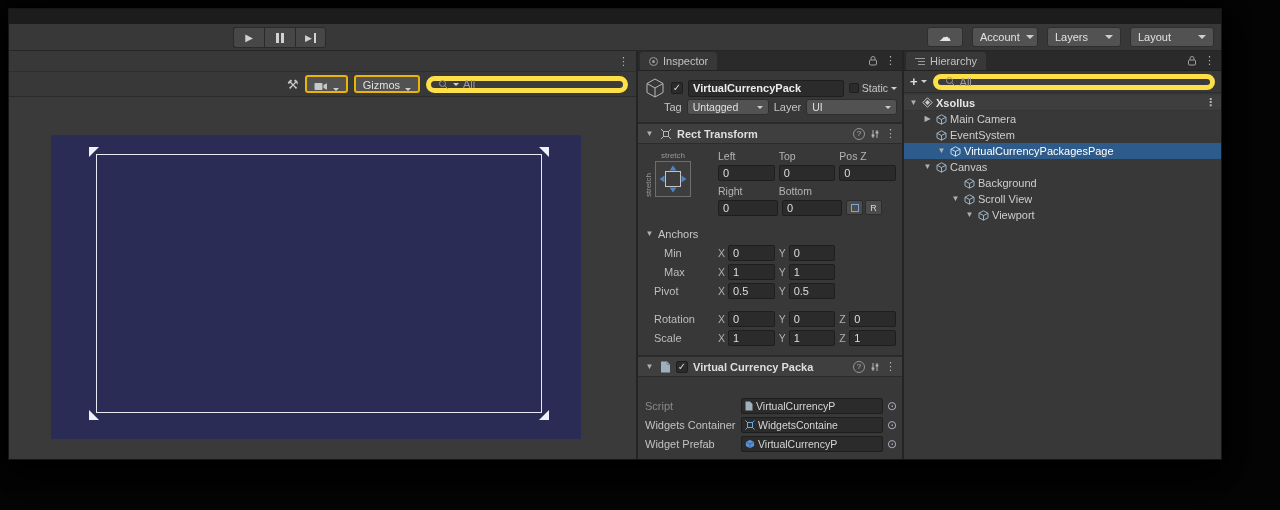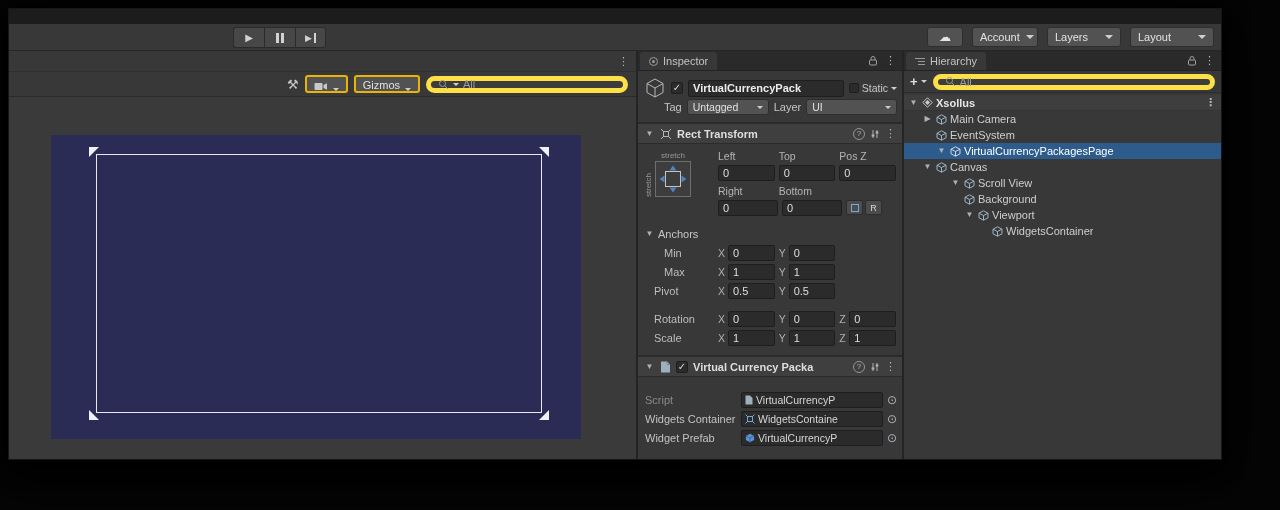--- a/index.html
+++ b/index.html
@@ -430,21 +430,21 @@
         <span class="helpc">?</span>
         <svg width="10" height="10">
           <line x1="3" y1="1" x2="3" y2="9" stroke="#b0b0b0"></line>
           <line x1="7" y1="1" x2="7" y2="9" stroke="#b0b0b0"></line>
           <rect x="1.6" y="5.4" width="2.8" height="2.2" fill="#b0b0b0"></rect>
           <rect x="5.6" y="2.4" width="2.8" height="2.2" fill="#b0b0b0"></rect>
         </svg>
         <span class="kebab">⋮</span>
       </div>
 
-      <div class="prow" style="margin-top:13px">
+      <div class="prow" style="margin-top:19px">
         <span class="plabel dim">Script</span>
         <div class="objfld">
           <svg width="8" height="10">
             <path d="M0.5 0.5 h4.5 l2.5 2.5 v6.5 h-7 z" fill="#9fb0bd"></path>
           </svg>
           <span>VirtualCurrencyP</span>
         </div>
         <span class="picker">⊙</span>
       </div>
       <div class="prow">
@@ -555,59 +555,49 @@
           <span class="goicon">
             <svg width="11" height="11" viewBox="0 0 11 11">
                 <path d="M5.5 0.8 L10 3.2 L10 7.8 L5.5 10.2 L1 7.8 L1 3.2 Z" fill="none" stroke="#9cb3c6"></path>
                 <path d="M1 3.2 L5.5 5.5 L10 3.2 M5.5 5.5 L5.5 10.2" fill="none" stroke="#9cb3c6"></path>
               </svg>
           </span>
           <span class="tlabel">Canvas</span>
         </div>
 
         <div class="trow" style="padding-left:46px">
-          <span class="fold open"></span>
+          <span class="fold"></span>
           <span class="goicon">
             <svg width="11" height="11" viewBox="0 0 11 11">
                 <path d="M5.5 0.8 L10 3.2 L10 7.8 L5.5 10.2 L1 7.8 L1 3.2 Z" fill="none" stroke="#9cb3c6"></path>
                 <path d="M1 3.2 L5.5 5.5 L10 3.2 M5.5 5.5 L5.5 10.2" fill="none" stroke="#9cb3c6"></path>
               </svg>
           </span>
-          <span class="tlabel">Scroll View</span>
+          <span class="tlabel">Background</span>
         </div>
 
         <div class="trow" style="padding-left:46px">
-          <span class="fold"></span>
+          <span class="fold open"></span>
           <span class="goicon">
             <svg width="11" height="11" viewBox="0 0 11 11">
                 <path d="M5.5 0.8 L10 3.2 L10 7.8 L5.5 10.2 L1 7.8 L1 3.2 Z" fill="none" stroke="#9cb3c6"></path>
                 <path d="M1 3.2 L5.5 5.5 L10 3.2 M5.5 5.5 L5.5 10.2" fill="none" stroke="#9cb3c6"></path>
               </svg>
           </span>
-          <span class="tlabel">Background</span>
+          <span class="tlabel">Scroll View</span>
         </div>
 
         <div class="trow" style="padding-left:60px">
           <span class="fold open"></span>
           <span class="goicon">
             <svg width="11" height="11" viewBox="0 0 11 11">
                 <path d="M5.5 0.8 L10 3.2 L10 7.8 L5.5 10.2 L1 7.8 L1 3.2 Z" fill="none" stroke="#9cb3c6"></path>
                 <path d="M1 3.2 L5.5 5.5 L10 3.2 M5.5 5.5 L5.5 10.2" fill="none" stroke="#9cb3c6"></path>
               </svg>
           </span>
           <span class="tlabel">Viewport</span>
         </div>
 
-        <div class="trow" style="padding-left:74px">
-          <span class="fold"></span>
-          <span class="goicon">
-            <svg width="11" height="11" viewBox="0 0 11 11">
-                <path d="M5.5 0.8 L10 3.2 L10 7.8 L5.5 10.2 L1 7.8 L1 3.2 Z" fill="none" stroke="#9cb3c6"></path>
-                <path d="M1 3.2 L5.5 5.5 L10 3.2 M5.5 5.5 L5.5 10.2" fill="none" stroke="#9cb3c6"></path>
-              </svg>
-          </span>
-          <span class="tlabel">WidgetsContainer</span>
-        </div>
       </div>
     </div>
 
   </div>
 </div>
 
 </body></html>

